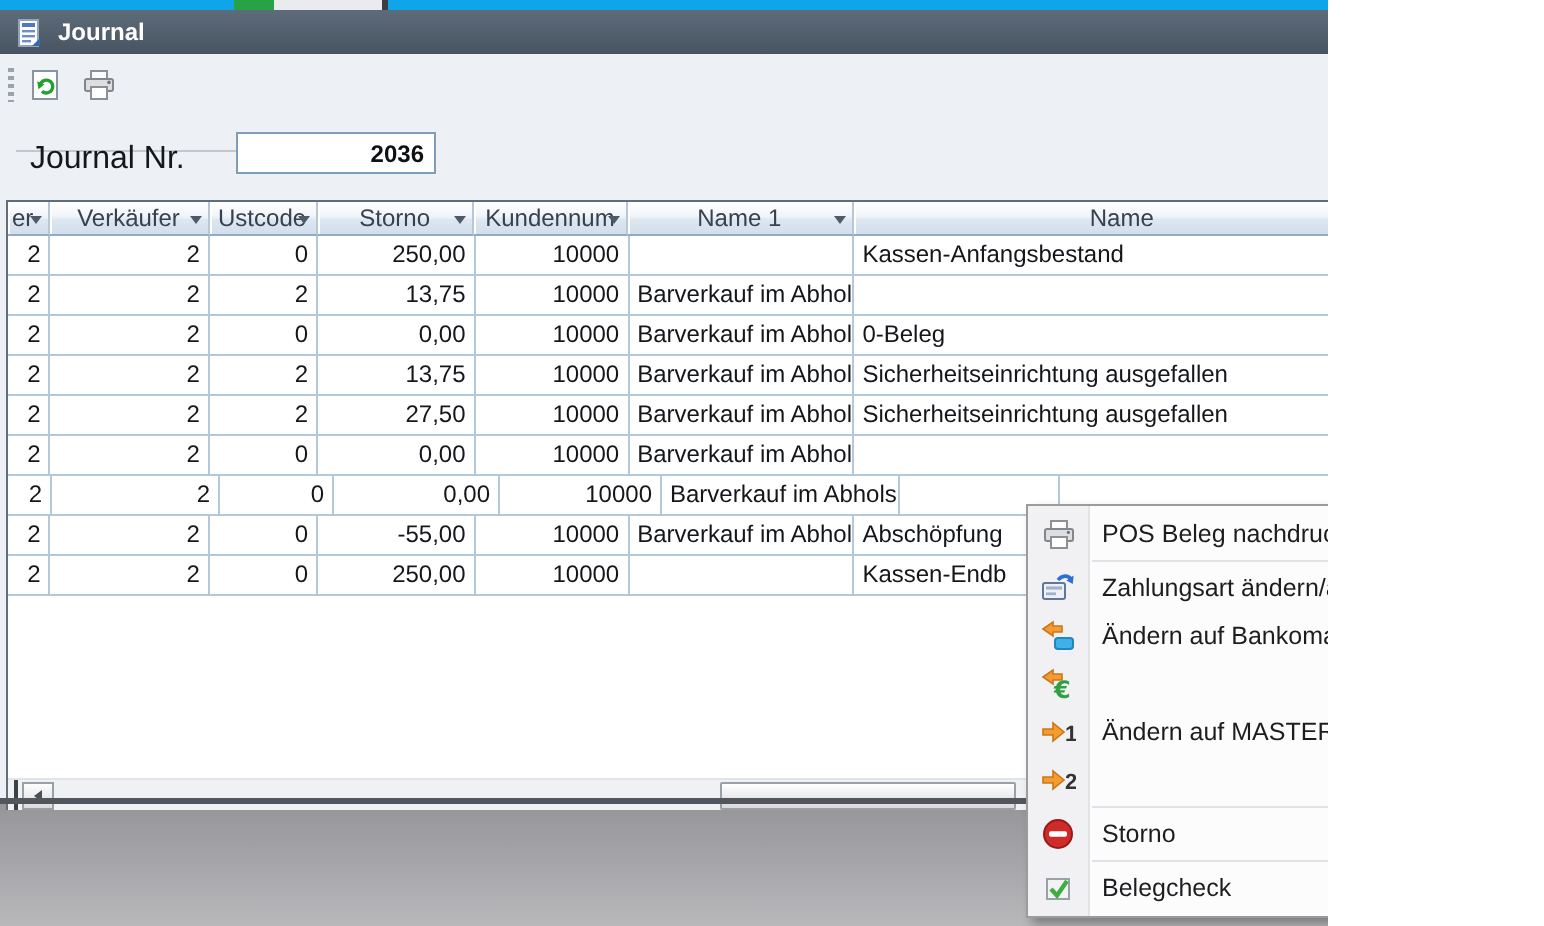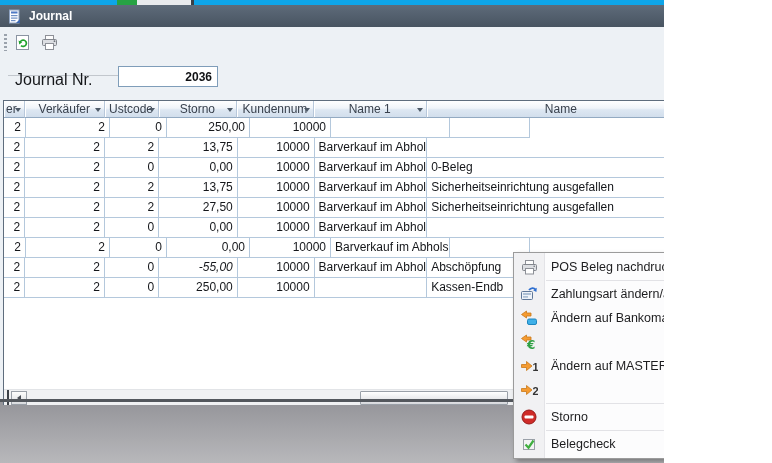--- a/index.html
+++ b/index.html
@@ -172,20 +172,21 @@
           </div>
         </div>
       <div>
           <div class="grow">
             <div class="gcell r" style="width: 22px;">2</div>
             <div class="gcell r" style="width: 84px;">2</div>
             <div class="gcell r" style="width: 57px;">0</div>
             <div class="gcell r" style="width: 83px;">250,00</div>
             <div class="gcell r" style="width: 81px;">10000</div>
             <div class="gcell l" style="width: 119px;"></div>
+            <div class="gcell l" style="width: 285px;">Kassen-Anfangsbestand</div>
             <div class="gcell l" style="width: 80px;"></div>
           </div>
           <div class="grow">
             <div class="gcell r" style="width: 22px;">2</div>
             <div class="gcell r" style="width: 84px;">2</div>
             <div class="gcell r" style="width: 57px;">2</div>
             <div class="gcell r" style="width: 83px;">13,75</div>
             <div class="gcell r" style="width: 81px;">10000</div>
             <div class="gcell l" style="width: 119px;">Barverkauf im Abholsh</div>
             <div class="gcell l" style="width: 285px;"></div>
@@ -237,21 +238,21 @@
             <div class="gcell r" style="width: 57px;">0</div>
             <div class="gcell r" style="width: 83px;">0,00</div>
             <div class="gcell r" style="width: 81px;">10000</div>
             <div class="gcell l" style="width: 119px;">Barverkauf im Abholsh</div>
             <div class="gcell l" style="width: 80px;"></div>
           </div>
           <div class="grow">
             <div class="gcell r" style="width: 22px;">2</div>
             <div class="gcell r" style="width: 84px;">2</div>
             <div class="gcell r" style="width: 57px;">0</div>
-            <div class="gcell r" style="width: 83px; font-style: italic;">-55,00</div>
+            <div class="gcell r" style="width: 83px;">-55,00</div>
             <div class="gcell r" style="width: 81px;">10000</div>
             <div class="gcell l" style="width: 119px;">Barverkauf im Abholsh</div>
             <div class="gcell l" style="width: 285px;">Abschöpfung</div>
             <div class="gcell l" style="width: 80px;"></div>
           </div>
           <div class="grow">
             <div class="gcell r" style="width: 22px;">2</div>
             <div class="gcell r" style="width: 84px;">2</div>
             <div class="gcell r" style="width: 57px;">0</div>
             <div class="gcell r" style="width: 83px;">250,00</div>

